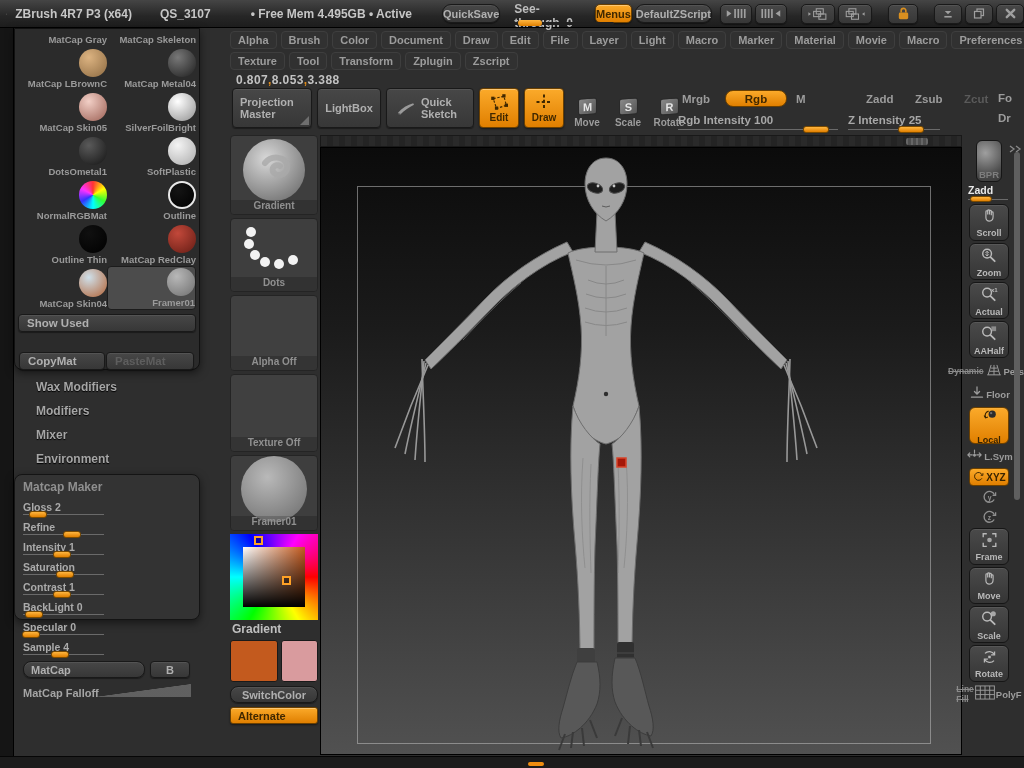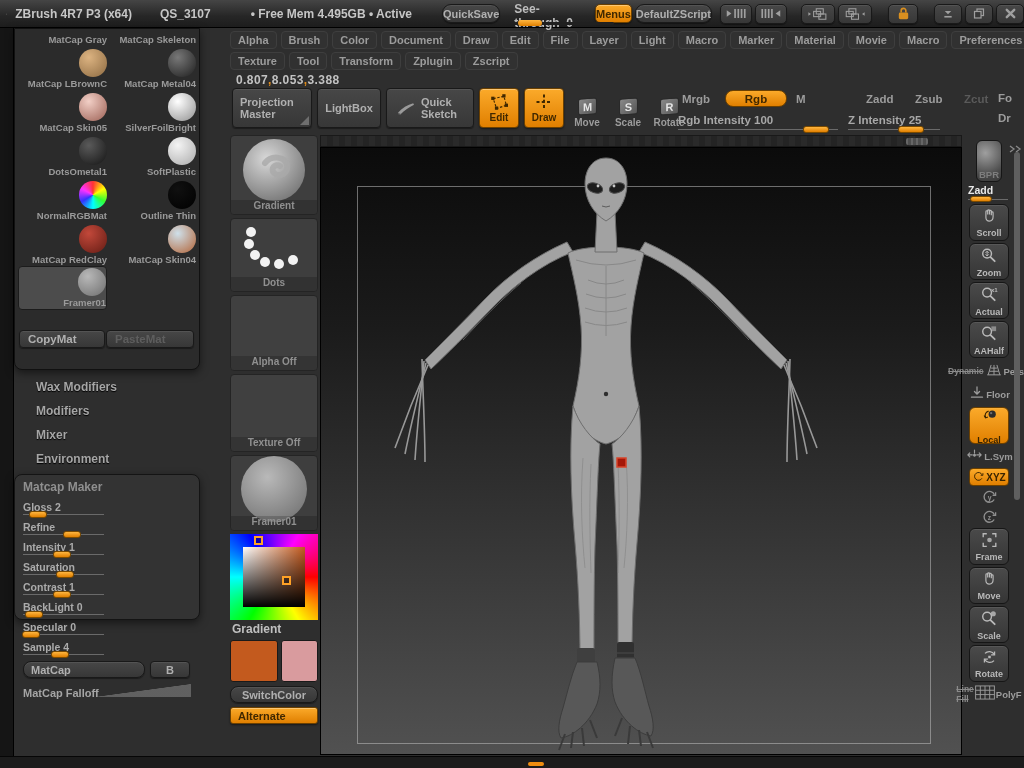--- a/index.html
+++ b/index.html
@@ -399,36 +399,41 @@
         </div>
         <div class="mat-cell">
           <div class="mat-sphere" style="background: radial-gradient(circle at 35% 30%, rgb(244, 244, 244), rgb(171, 171, 171));"></div>
           <div class="mat-label">SoftPlastic</div>
         </div>
         <div class="mat-cell">
           <div class="mat-sphere rainbow"></div>
           <div class="mat-label">NormalRGBMat</div>
         </div>
         <div class="mat-cell">
+          <div class="mat-sphere ring" style="background: radial-gradient(circle at 35% 30%, rgb(20, 20, 20), rgb(0, 0, 0));"></div>
+          <div class="mat-label">Outline</div>
+        </div>
+        <div class="mat-cell">
           <div class="mat-sphere" style="background: radial-gradient(circle at 35% 30%, rgb(16, 16, 16), rgb(0, 0, 0));"></div>
           <div class="mat-label">Outline Thin</div>
         </div>
         <div class="mat-cell">
           <div class="mat-sphere" style="background: radial-gradient(circle at 35% 30%, rgb(194, 72, 58), rgb(100, 28, 20));"></div>
           <div class="mat-label">MatCap RedClay</div>
         </div>
         <div class="mat-cell">
           <div class="mat-sphere" style="background: radial-gradient(circle at 35% 30%, rgb(207, 224, 234), rgb(178, 99, 54));"></div>
           <div class="mat-label">MatCap Skin04</div>
         </div>
         <div class="mat-cell selected">
           <div class="mat-sphere" style="background: radial-gradient(circle at 35% 30%, rgb(184, 184, 184), rgb(111, 111, 111));"></div>
           <div class="mat-label">Framer01</div>
         </div>
       </div>
+    <div class="btn" id="show-used">Show Used</div>
     <div id="copy-row">
       <div class="btn" id="copy-mat">CopyMat</div>
       <div class="btn dim" id="paste-mat">PasteMat</div>
     </div>
   </div>
 
   <div id="left-sections">
       <div class="section-label">Wax Modifiers</div>
       <div class="section-label">Modifiers</div>
       <div class="section-label">Mixer</div>

